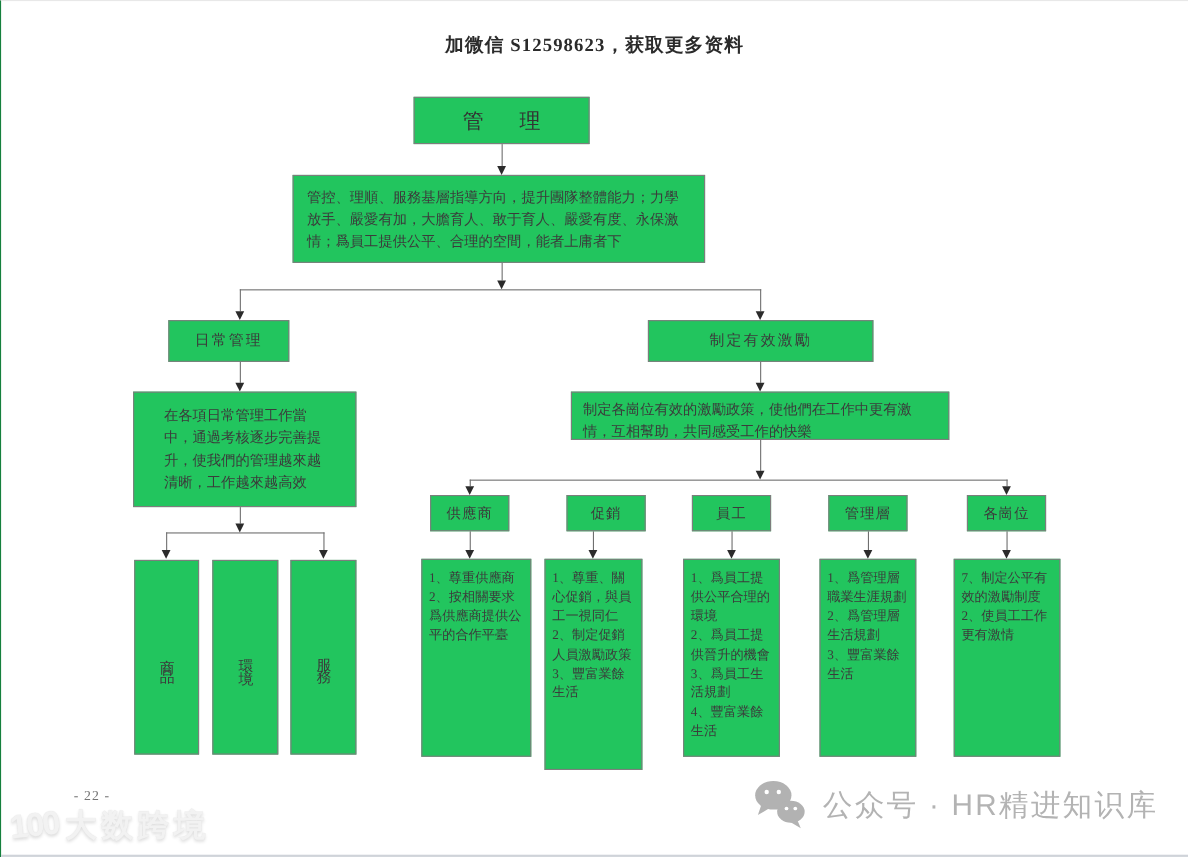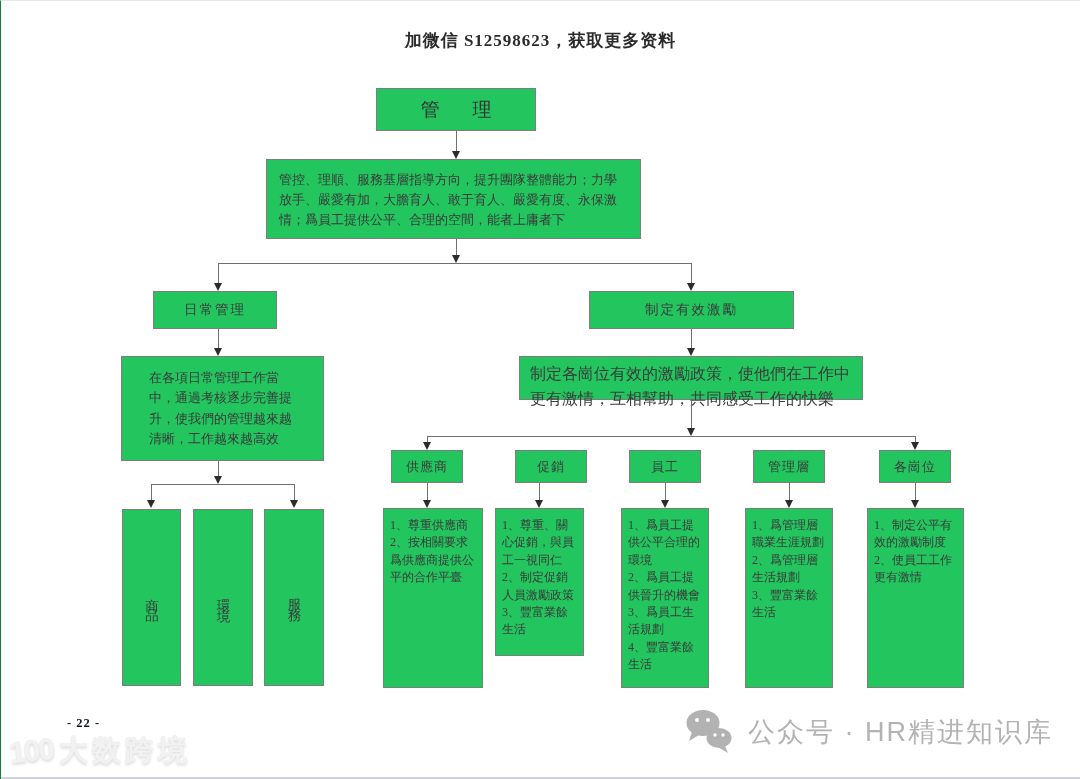--- a/index.html
+++ b/index.html
@@ -35,21 +35,21 @@
   .detail-item{margin:0;}
   
   .vl{position:absolute;width:1px;background:#6f6f6f;}
   .hl{position:absolute;height:1px;background:#6f6f6f;}
   .arr-down{
     position:absolute;width:0;height:0;
     border-left:4.5px solid transparent;border-right:4.5px solid transparent;
     border-top:8px solid #2b2b2b;
   }
   
-  .page-number{position:absolute;left:66px;top:715px;font-size:12.5px;color:#0f172a;letter-spacing:1px;font-weight:bold;}
+  .page-number{position:absolute;left:66px;top:715px;font-size:12.5px;color:#737373;letter-spacing:1px;}
   .watermark{
     position:absolute;left:8px;top:730px;
     display:flex;align-items:center;gap:6px;
     font-family:"Liberation Sans","DejaVu Sans",sans-serif;
     font-weight:800;
     color:#f2f2f2;
     text-shadow:0 0 1px #e0e0e0,0 2px 3px #dcdcdc;
     user-select:none;
   }
   .watermark .badge{font-size:30px;transform:rotate(-6deg);letter-spacing:-2px;}
@@ -79,21 +79,21 @@
   <div class="fbox para" style="left:265px;top:158px;width:375px;height:80px;padding:10px 12px;">管控、理順、服務基層指導方向，提升團隊整體能力；力學放手、嚴愛有加，大膽育人、敢于育人、嚴愛有度、永保激情；爲員工提供公平、合理的空間，能者上庸者下</div>
 
   <div class="vl" style="left:455px;top:238px;height:16px;"></div>
   <div class="arr-down" style="left:451px;top:254px;"></div>
   <div class="hl" style="left:217px;top:262px;width:474px;"></div>
   <div class="vl" style="left:217px;top:262px;height:20px;"></div>
   <div class="arr-down" style="left:213px;top:282px;"></div>
   <div class="vl" style="left:690px;top:262px;height:20px;"></div>
   <div class="arr-down" style="left:686px;top:282px;"></div>
 
-  <div class="fbox centered" style="left:152px;top:290px;width:124px;height:38px;">
+  <div class="fbox centered" style="left:152px;top:290px;width:110px;height:38px;">
     <span class="node-label">日常管理</span>
   </div>
   <div class="vl" style="left:217px;top:328px;height:19px;"></div>
   <div class="arr-down" style="left:213px;top:347px;"></div>
   <div class="fbox para centered" style="left:120px;top:355px;width:203px;height:105px;padding:0 27px;text-align:left;">在各項日常管理工作當中，通過考核逐步完善提升，使我們的管理越來越清晰，工作越來越高效</div>
 
   <div class="vl" style="left:217px;top:460px;height:15px;"></div>
   <div class="arr-down" style="left:213px;top:475px;"></div>
   <div class="hl" style="left:150px;top:483px;width:144px;"></div>
   <div class="vl" style="left:150px;top:483px;height:16px;"></div>
@@ -109,21 +109,21 @@
   </div>
   <div class="fbox centered" style="left:263px;top:508px;width:60px;height:177px;">
     <span class="vtext">服務</span>
   </div>
 
   <div class="fbox centered" style="left:588px;top:290px;width:205px;height:38px;">
     <span class="node-label">制定有效激勵</span>
   </div>
   <div class="vl" style="left:690px;top:328px;height:19px;"></div>
   <div class="arr-down" style="left:686px;top:347px;"></div>
-  <div class="fbox para" style="left:518px;top:355px;width:344px;height:44px;padding:5px 10px;font-size:16px;">制定各崗位有效的激勵政策，使他們在工作中更有激情，互相幫助，共同感受工作的快樂</div>
+  <div class="fbox para" style="left:518px;top:355px;width:344px;height:44px;padding:5px 10px;font-size:13px;">制定各崗位有效的激勵政策，使他們在工作中更有激情，互相幫助，共同感受工作的快樂</div>
 
   <div class="vl" style="left:690px;top:399px;height:28px;"></div>
   <div class="arr-down" style="left:686px;top:427px;"></div>
   <div class="hl" style="left:426px;top:435px;width:489px;"></div>
   <div class="vl" style="left:426px;top:435px;height:6px;"></div>
   <div class="arr-down" style="left:422px;top:441px;"></div>
   <div class="vl" style="left:914px;top:435px;height:6px;"></div>
   <div class="arr-down" style="left:910px;top:441px;"></div>
 
   <div class="fbox centered" style="left:390px;top:449px;width:72px;height:33px;">
@@ -150,38 +150,38 @@
   <div class="arr-down" style="left:660px;top:499px;"></div>
   <div class="vl" style="left:788px;top:482px;height:17px;"></div>
   <div class="arr-down" style="left:784px;top:499px;"></div>
   <div class="vl" style="left:914px;top:482px;height:17px;"></div>
   <div class="arr-down" style="left:910px;top:499px;"></div>
 
   <div class="fbox detail-box" style="left:382px;top:507px;width:100px;height:180px;">
       <div class="detail-item">1、尊重供應商</div>
       <div class="detail-item">2、按相關要求爲供應商提供公平的合作平臺</div>
     </div>
-  <div class="fbox detail-box" style="left:494px;top:507px;width:89px;height:148px;">
+  <div class="fbox detail-box" style="left:494px;top:507px;width:89px;height:192px;">
       <div class="detail-item">1、尊重、關心促銷，與員工一視同仁</div>
       <div class="detail-item">2、制定促銷人員激勵政策</div>
       <div class="detail-item">3、豐富業餘生活</div>
     </div>
   <div class="fbox detail-box" style="left:620px;top:507px;width:88px;height:180px;">
       <div class="detail-item">1、爲員工提供公平合理的環境</div>
       <div class="detail-item">2、爲員工提供晉升的機會</div>
       <div class="detail-item">3、爲員工生活規劃</div>
       <div class="detail-item">4、豐富業餘生活</div>
     </div>
   <div class="fbox detail-box" style="left:744px;top:507px;width:88px;height:180px;">
       <div class="detail-item">1、爲管理層職業生涯規劃</div>
       <div class="detail-item">2、爲管理層生活規劃</div>
       <div class="detail-item">3、豐富業餘生活</div>
     </div>
   <div class="fbox detail-box" style="left:866px;top:507px;width:97px;height:180px;">
-      <div class="detail-item">1、制定公平有效的激勵制度</div>
+      <div class="detail-item">7、制定公平有效的激勵制度</div>
       <div class="detail-item">2、使員工工作更有激情</div>
     </div>
 
   <div class="page-number">- 22 -</div>
 
   <div class="watermark">
     <span class="badge">100</span>
     <span class="wm-text">大数跨境</span>
   </div>
 

